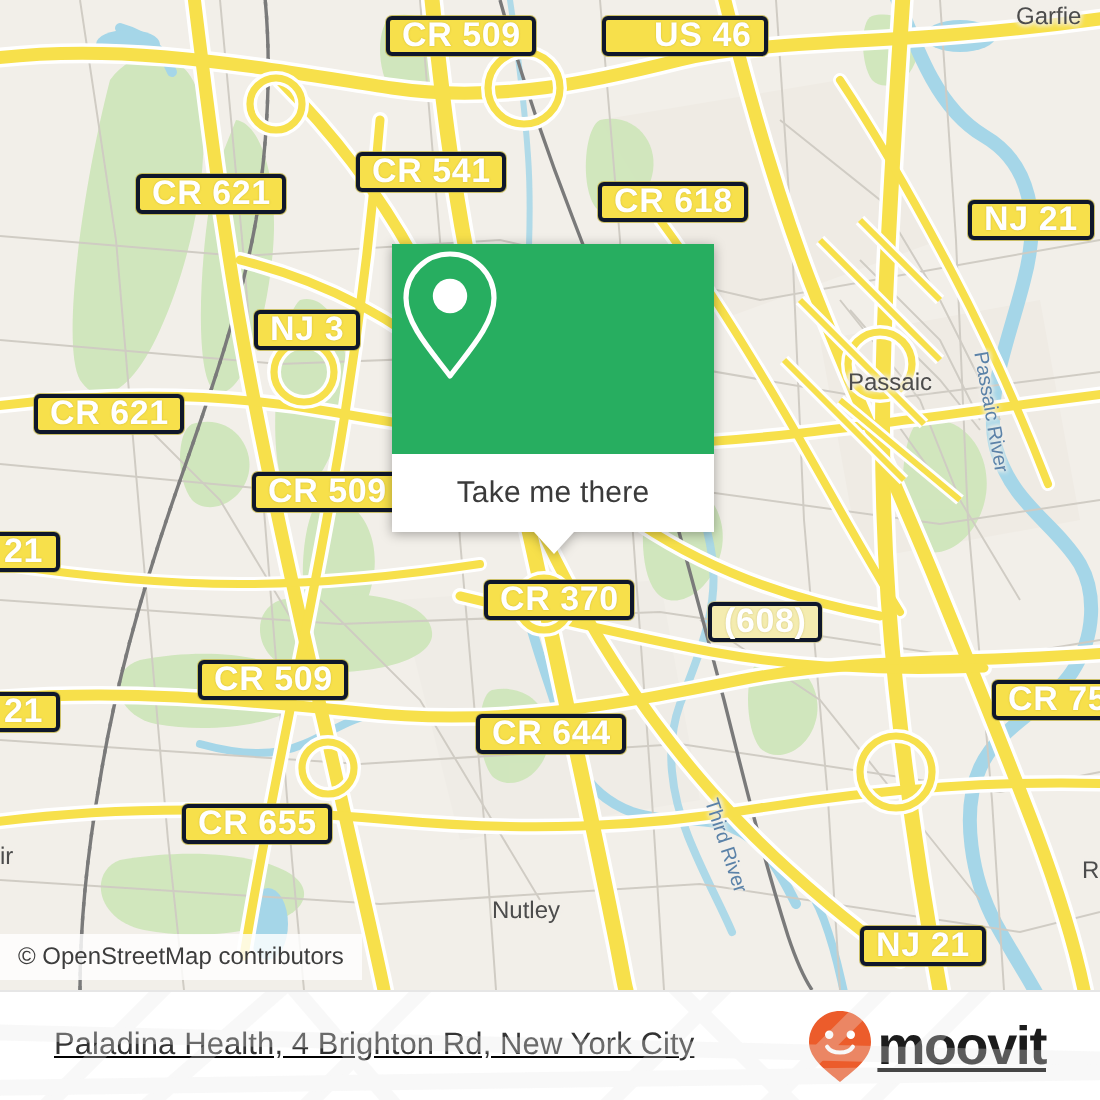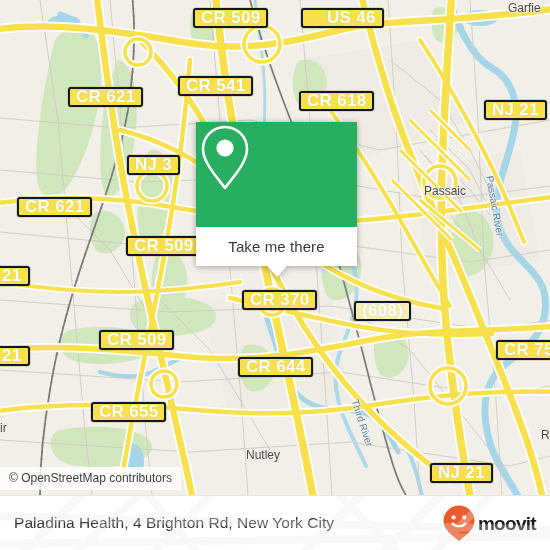--- a/index.html
+++ b/index.html
@@ -85,28 +85,28 @@
     color:#3d3d3d;font-size:12px;
     padding:4px 9px 5px 9px;
     white-space:nowrap;
   }
 
   
   .bottombar{
     position:absolute;left:0;top:495px;width:550px;height:55px;
     background:#ffffff;border-top:1px solid #e6e6e6;
     display:flex;align-items:center;justify-content:space-between;
-    padding:0 14px;box-sizing:border-box;overflow:hidden;
+    padding:0 27px;box-sizing:border-box;overflow:hidden;text-decoration:underline;
   }
   .bb-title{
     color:#333333;font-size:15.5px;white-space:nowrap;letter-spacing:.05px;
   }
   .bb-logo{display:flex;align-items:center;gap:2px;}
   .bb-logo .wordmark{
-    color:#1c1c1c;font-size:19px;font-weight:bold;letter-spacing:-.7px;
+    color:#1c1c1c;font-size:27px;font-weight:bold;letter-spacing:-.7px;
     line-height:27px;
   }
   .bb-watermark{
     position:absolute;left:0;top:0;width:550px;height:55px;
     opacity:.30;pointer-events:none;
   }
 </style>
 </head>
 <body>
 

